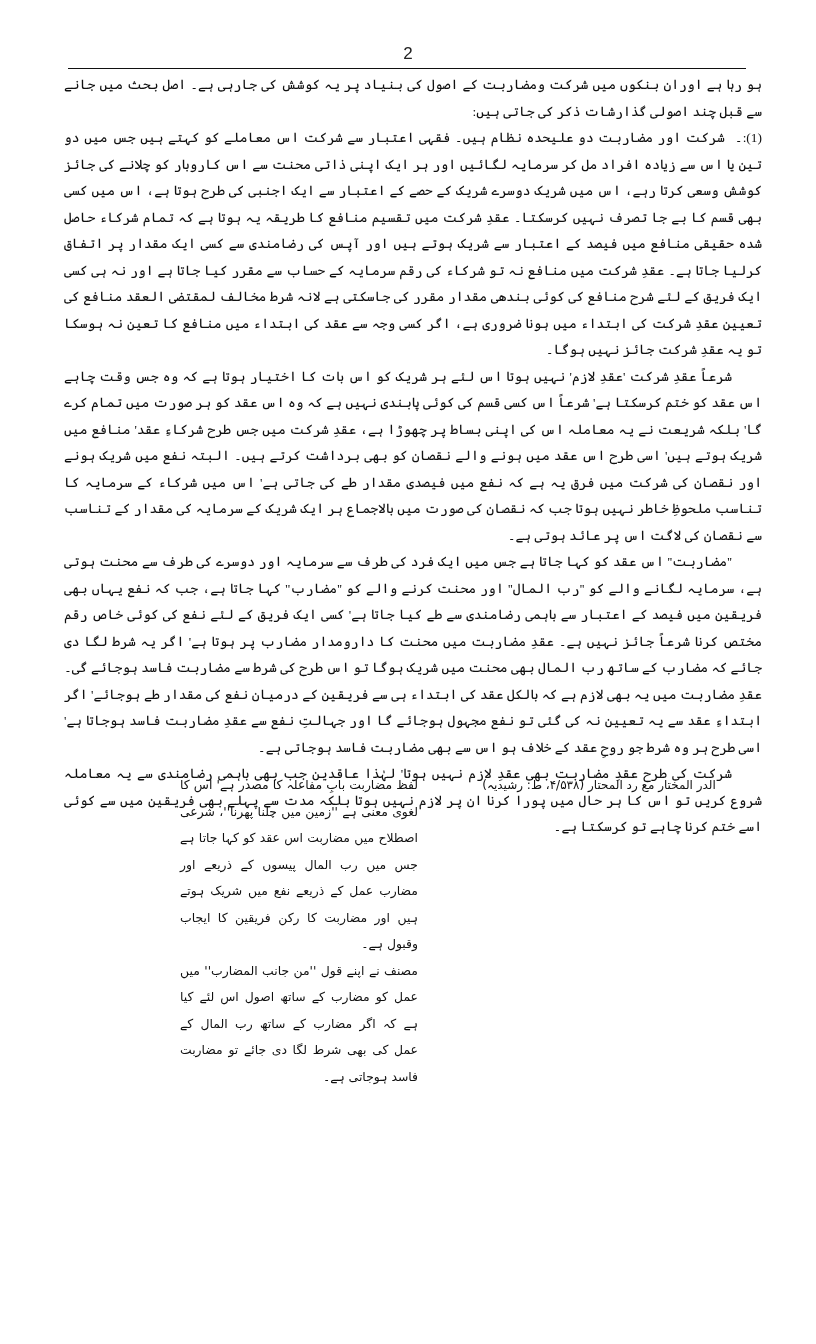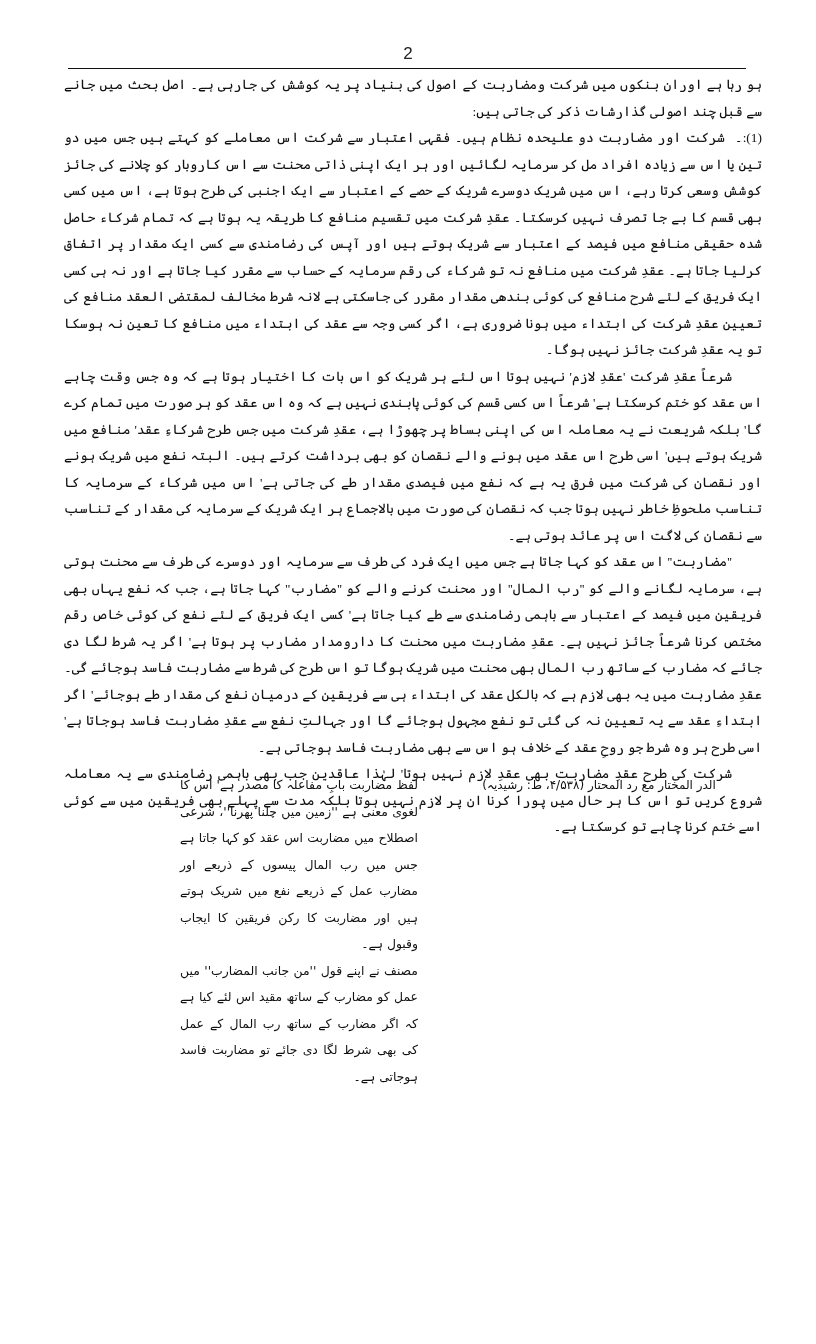--- a/index.html
+++ b/index.html
@@ -52,15 +52,15 @@
   <p class="indent">''مضاربت'' اس عقد کو کہا جاتا ہے جس میں ایک فرد کی طرف سے سرمایہ اور دوسرے کی طرف سے محنت ہوتی ہے، سرمایہ لگانے والے کو ''رب المال'' اور محنت کرنے والے کو ''مضارب'' کہا جاتا ہے، جب کہ نفع یہاں بھی فریقین میں فیصد کے اعتبار سے باہمی رضامندی سے طے کیا جاتا ہے' کسی ایک فریق کے لئے نفع کی کوئی خاص رقم مختص کرنا شرعاً جائز نہیں ہے۔ عقدِ مضاربت میں محنت کا دارومدار مضارب پر ہوتا ہے' اگر یہ شرط لگا دی جائے کہ مضارب کے ساتھ رب المال بھی محنت میں شریک ہوگا تو اس طرح کی شرط سے مضاربت فاسد ہوجائے گی۔ عقدِ مضاربت میں یہ بھی لازم ہے کہ بالکل عقد کی ابتداء ہی سے فریقین کے درمیان نفع کی مقدار طے ہوجائے' اگر ابتداءِ عقد سے یہ تعیین نہ کی گئی تو نفع مجہول ہوجائے گا اور جہالتِ نفع سے عقدِ مضاربت فاسد ہوجاتا ہے' اسی طرح ہر وہ شرط جو روحِ عقد کے خلاف ہو اس سے بھی مضاربت فاسد ہوجاتی ہے۔</p>
   <p class="indent">شرکت کی طرح عقدِ مضاربت بھی عقدِ لازم نہیں ہوتا' لہٰذا عاقدین جب بھی باہمی رضامندی سے یہ معاملہ شروع کریں تو اس کا ہر حال میں پورا کرنا ان پر لازم نہیں ہوتا بلکہ مدت سے پہلے بھی فریقین میں سے کوئی اسے ختم کرنا چاہے تو کرسکتا ہے۔</p>
 </div>
 
 <div class="footnotes">
   <div class="fn-col fn-arabic">
     <p class="fn-source">الدر المختار مع رد المحتار (۴/۵۳۸، ط: رشیدیہ)</p>
   </div>
   <div class="fn-col fn-urdu">
     <p>لفظ مضاربت بابِ مفاعلہ کا مصدر ہے' اس کا لغوی معنی ہے ''زمین میں چلنا پھرنا''، شرعی اصطلاح میں مضاربت اس عقد کو کہا جاتا ہے جس میں رب المال پیسوں کے ذریعے اور مضارب عمل کے ذریعے نفع میں شریک ہوتے ہیں اور مضاربت کا رکن فریقین کا ایجاب وقبول ہے۔</p>
-    <p>مصنف نے اپنے قول ''من جانب المضارب'' میں عمل کو مضارب کے ساتھ مقید اس لئے کیا ہے کہ اگر مضارب کے ساتھ رب المال کے عمل کی بھی شرط لگا دی جائے تو مضاربت فاسد ہوجاتی ہے۔</p>
+    <p>مصنف نے اپنے قول ''من جانب المضارب'' میں عمل کو مضارب کے ساتھ اصول اس لئے کیا ہے کہ اگر مضارب کے ساتھ رب المال کے عمل کی بھی شرط لگا دی جائے تو مضاربت فاسد ہوجاتی ہے۔</p>
   </div>
 </div>
 
 </body></html>

